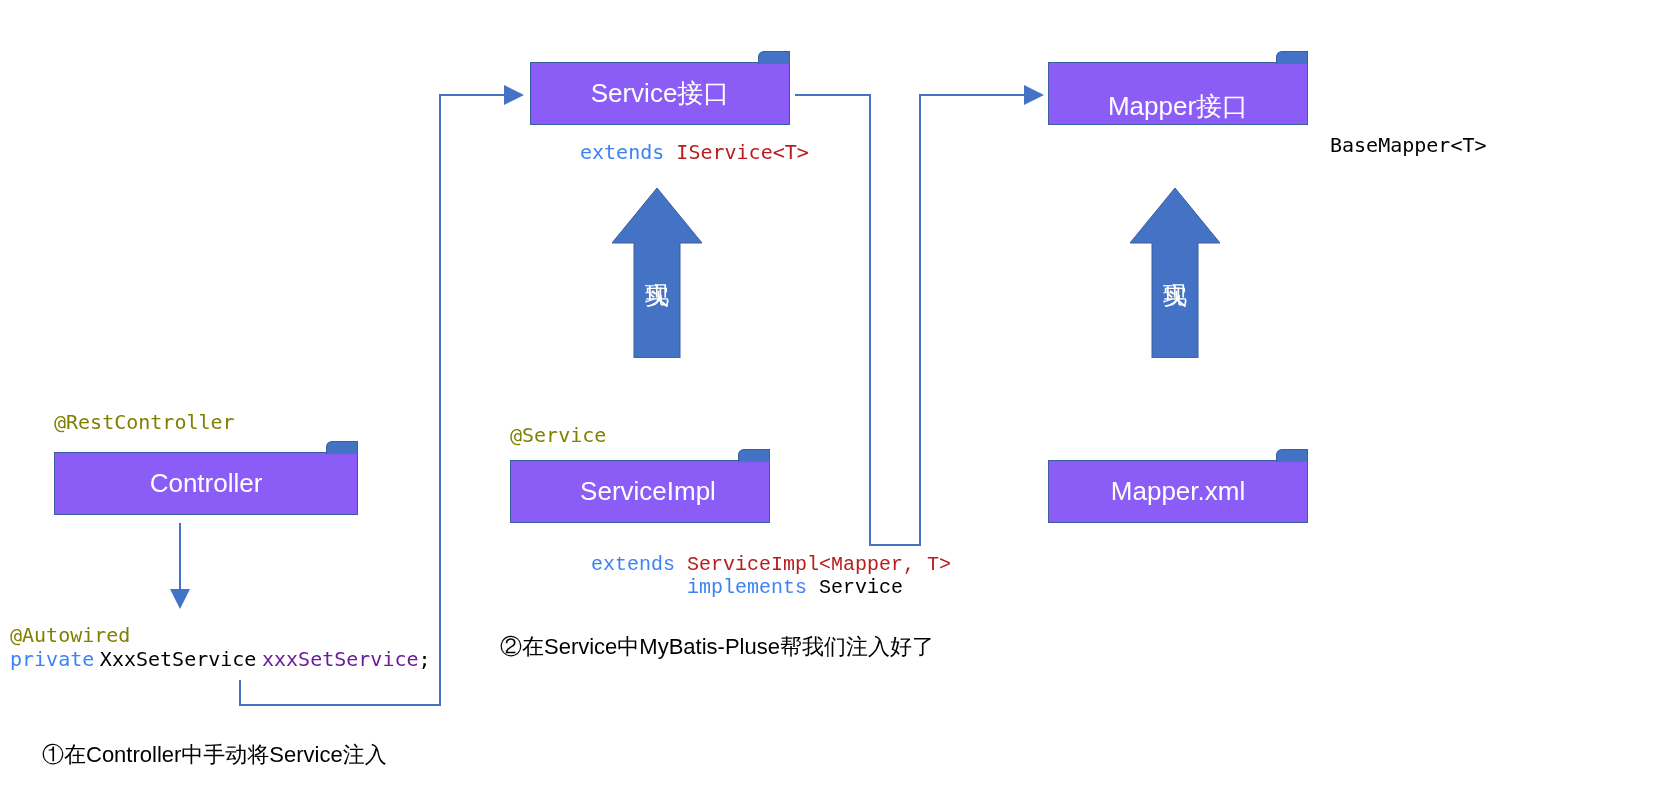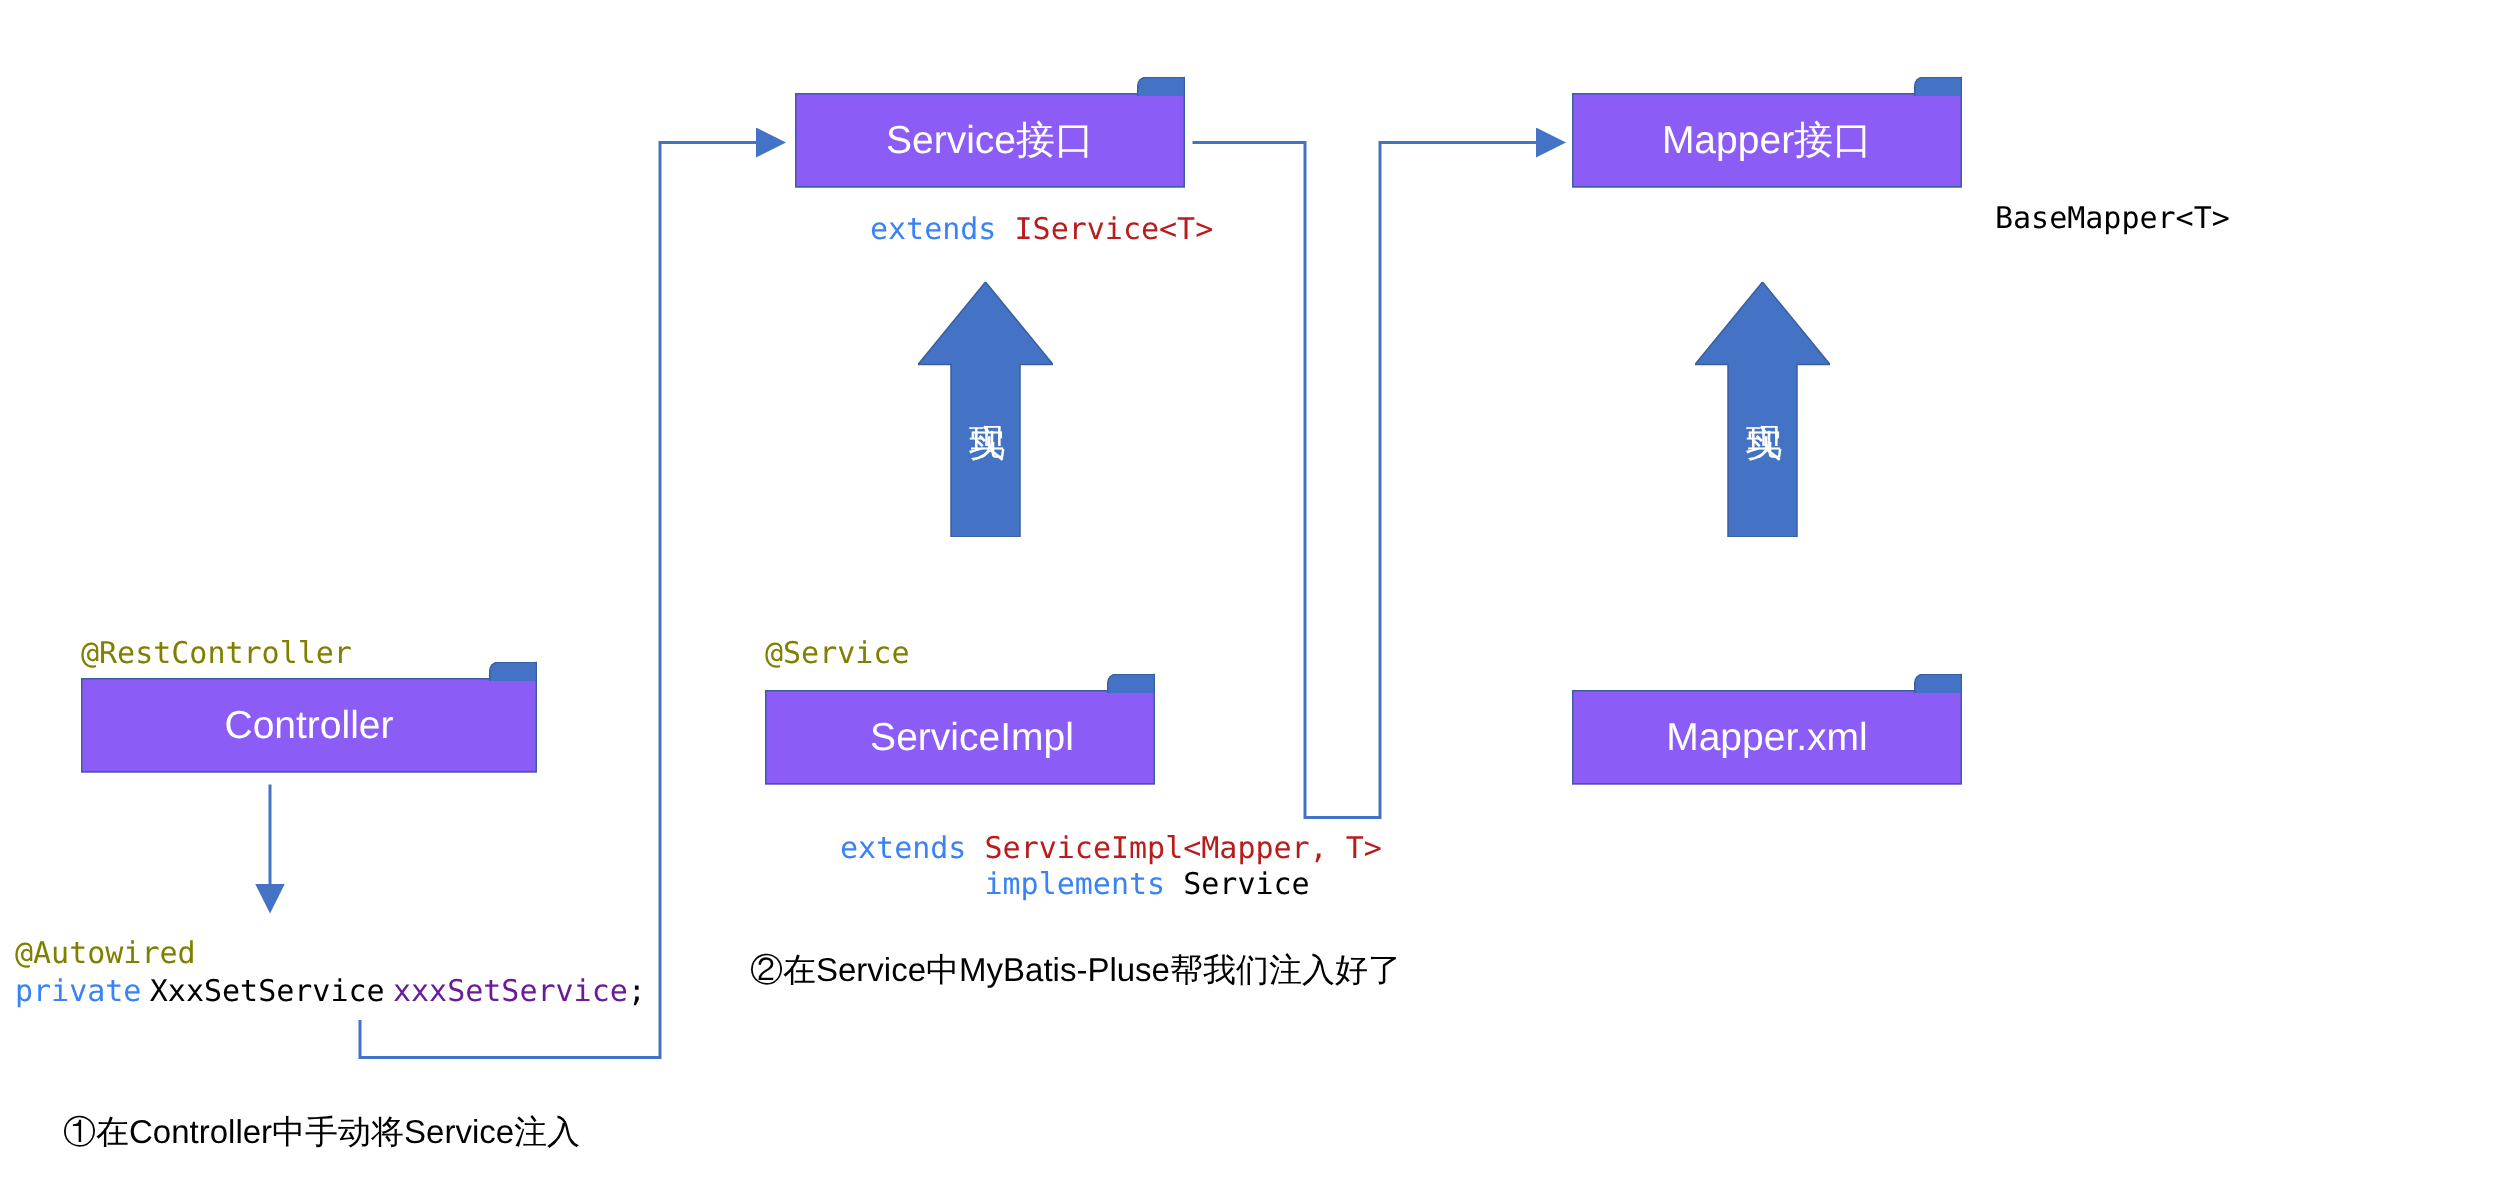--- a/index.html
+++ b/index.html
@@ -85,21 +85,21 @@
     </marker>
   </defs>
 
   <line x1="180" y1="523" x2="180" y2="605" stroke="#4472c4" stroke-width="2" marker-end="url(#arrowhead)"></line>
 
   <path d="M 240 680 L 240 705 L 440 705 L 440 95 L 520 95" fill="none" stroke="#4472c4" stroke-width="2" marker-end="url(#arrowhead)"></path>
 
   <path d="M 795 95 L 870 95 L 870 545 L 920 545 L 920 95 L 1040 95" fill="none" stroke="#4472c4" stroke-width="2" marker-end="url(#arrowhead)"></path>
 </svg>
 
-<div class="label code olive" style="left:54px; top:423px;">@RestController</div>
+<div class="label code olive" style="left:54px; top:410px;">@RestController</div>
 <div class="box" style="left:54px; top:452px; width:304px; height:63px;">
   <span>Controller</span>
 </div>
 
 <div class="label" style="left:10px; top:623px;">
   <span class="code olive">@Autowired</span><br>
   <span class="code blue">private</span>
   <span class="code">XxxSetService</span>
   <span class="code purple">xxxSetService</span><span class="code">;</span>
 </div>
@@ -118,30 +118,30 @@
   <svg viewBox="0 0 90 170">
     <path d="M45,0 L90,55 L68,55 L68,170 L22,170 L22,55 L0,55 Z" fill="#4472c4" stroke="#3a5fa0" stroke-width="1"></path>
   </svg>
   <div class="big-arrow-text">实现</div>
 </div>
 
 <div class="label code olive" style="left:510px; top:423px;">@Service</div>
 <div class="box" style="left:510px; top:460px; width:260px; height:63px;padding-left:16px;">
   <span>ServiceImpl</span>
 </div>
-<div class="label code" style="left:560px; top:553px;">
+<div class="label code" style="left:591px; top:553px;font-family:Liberation Mono, monospace;">
   <span class="blue">extends</span>
   <span class="red">ServiceImpl&lt;Mapper, T&gt;</span><br>
   &nbsp;&nbsp;&nbsp;&nbsp;&nbsp;&nbsp;&nbsp;&nbsp;<span class="blue">implements</span>
   <span>Service</span>
 </div>
 
 <div class="note" style="left:500px; top:632px;">②在Service中MyBatis-Pluse帮我们注入好了</div>
 
-<div class="box" style="left:1048px; top:62px; width:260px; height:63px;">
+<div class="box" style="left:1048px; top:62px; width:260px; height:63px;align-items:flex-end;">
   <span>Mapper接口</span>
 </div>
 <div class="label code" style="left:1330px; top:133px;">BaseMapper&lt;T&gt;</div>
 
 <div class="big-arrow" style="left:1130px; top:188px;">
   <svg viewBox="0 0 90 170">
     <path d="M45,0 L90,55 L68,55 L68,170 L22,170 L22,55 L0,55 Z" fill="#4472c4" stroke="#3a5fa0" stroke-width="1"></path>
   </svg>
   <div class="big-arrow-text">实现</div>
 </div>

